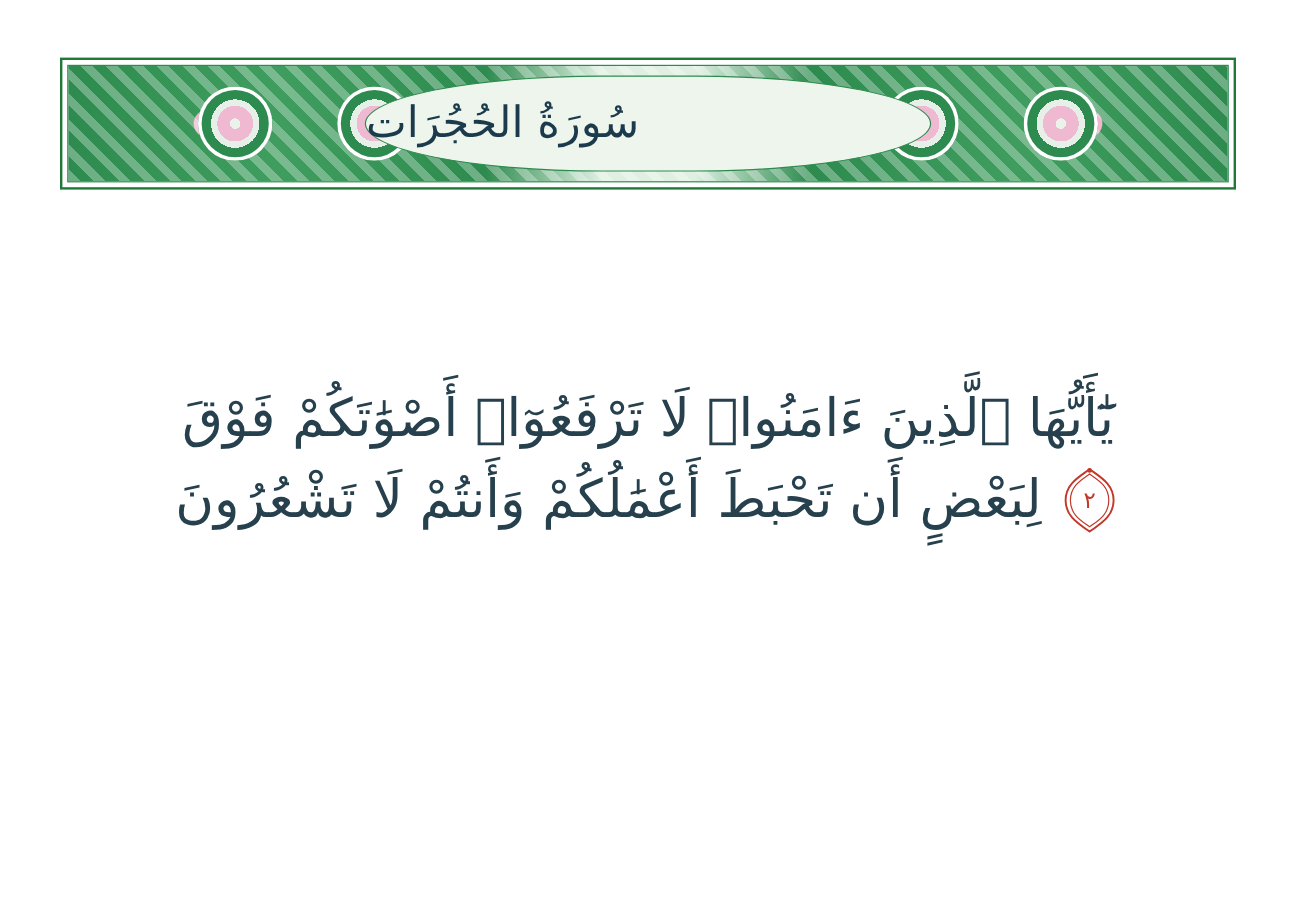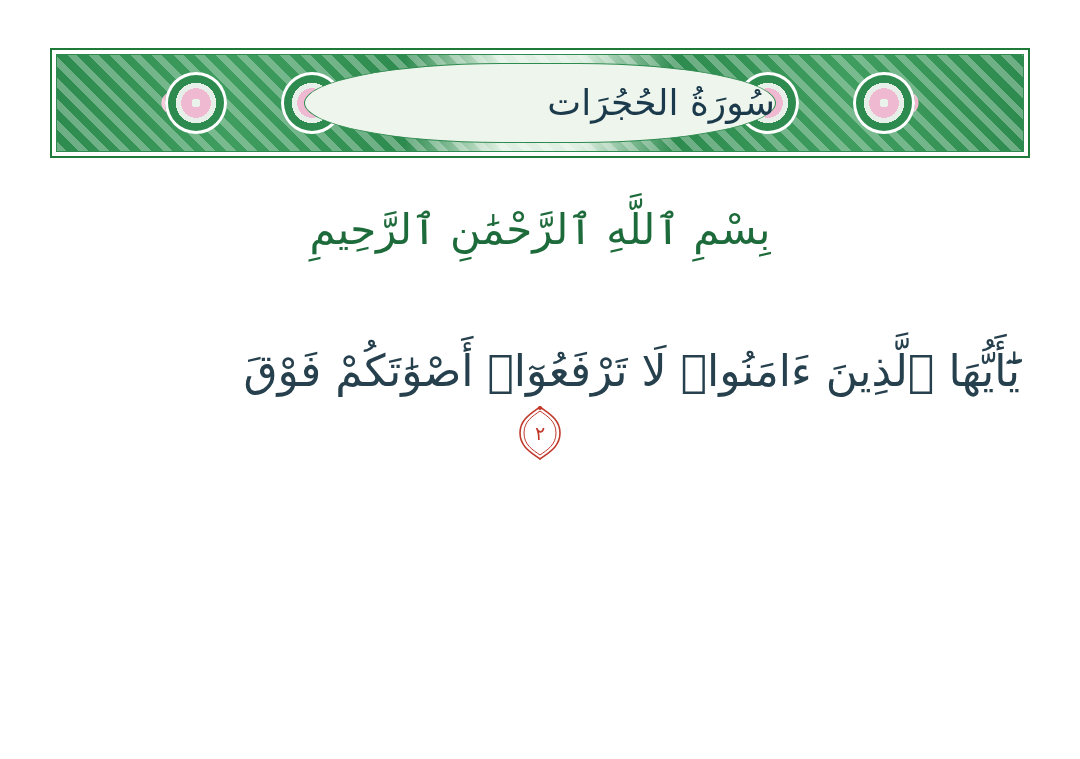--- a/index.html
+++ b/index.html
@@ -67,21 +67,21 @@
     left: 50%;
     top: 50%;
     transform: translate(-50%, -50%);
     width: 470px;
     height: 78px;
     background: #eef5ec;
     border: 1px solid #2e8b4f;
     border-radius: 50% / 60%;
     display: flex;
     align-items: center;
-    justify-content: flex-end;
+    justify-content: flex-start;
   }
   .surah-title {
     font-family: "DejaVu Sans", sans-serif;
     font-size: 36px;
     color: #1b3a4b;
     direction: rtl;
     white-space: nowrap;
     line-height: 1;
   }
 
@@ -98,23 +98,22 @@
     line-height: 1.2;
   }
 
   
   .ayah-block {
     position: absolute;
     left: 60px;
     right: 60px;
     top: 315px;
     direction: rtl;
-    text-align: right;
+    text-align: center;
     color: #26404d;
-    margin-top: 22px;
   }
   .ayah-line {
     font-size: 44px;
     line-height: 1.55;
     white-space: nowrap;
     direction: rtl;
   }
   .ayah-line.last {
     display: flex;
     flex-direction: row;
@@ -159,29 +158,29 @@
       <div class="rosette r1"></div>
       <div class="rosette r2"></div>
       <div class="rosette r3"></div>
       <div class="rosette r4"></div>
       <div class="cartouche">
         <div class="surah-title">سُورَةُ الحُجُرَات</div>
       </div>
     </div>
   </div>
 
-  <div class="basmala">بِسْمِ ٱللَّهِ ٱلرَّحْمَٰنِ ٱلرَّحِيمِ</div>
 
   <div class="ayah-block">
     <div class="ayah-line">يَٰٓأَيُّهَا ٱلَّذِينَ ءَامَنُوا۟ لَا تَرْفَعُوٓا۟ أَصْوَٰتَكُمْ فَوْقَ</div>
     <div class="ayah-line last">
       <span class="ayah-marker">
         <svg viewBox="0 0 52 56" aria-hidden="true">
           <path d="M26 2 C34 8, 46 14, 46 28 C46 42, 34 48, 26 54 C18 48, 6 42, 6 28 C6 14, 18 8, 26 2 Z" fill="none" stroke="#c0392b" stroke-width="1.6"></path>
           <path d="M26 6 C33 11, 42 16, 42 28 C42 40, 33 45, 26 50 C19 45, 10 40, 10 28 C10 16, 19 11, 26 6 Z" fill="none" stroke="#c0392b" stroke-width="1"></path>
           <circle cx="26" cy="3" r="2" fill="#c0392b"></circle>
         </svg>
         <span>٢</span>
       </span>
+      <span>لِبَعْضٍ أَن تَحْبَطَ أَعْمَٰلُكُمْ وَأَنتُمْ لَا تَشْعُرُونَ</span>
     </div>
   </div>
 
 </div>
 
 </body></html>

